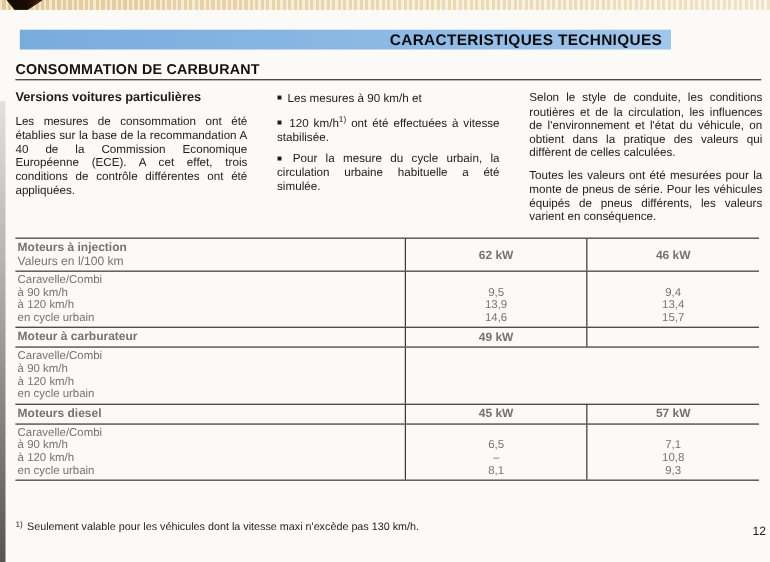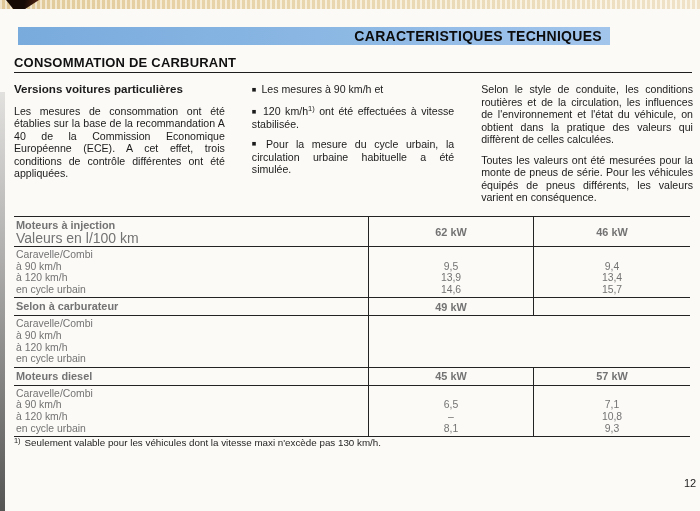--- a/index.html
+++ b/index.html
@@ -68,37 +68,37 @@
     position:absolute; top:216px; left:14px; width:676px;
     color:#737373;
   }
   .grp-head {
     display:grid; grid-template-columns:354px 165px 157px;
     border-top:1.4px solid #232323; border-bottom:1.4px solid #232323;
     align-items:center;
   }
   .h-labelbox { padding:2px 0 2px 2px; }
   .h-title { font-size:10.9px; font-weight:bold; line-height:13px; }
-  .h-sub { font-size:14px; line-height:12px; }
+  .h-sub { font-size:11px; line-height:12px; }
   .h-sub:empty { display:none; }
   .h-val {
     align-self:stretch; display:flex; align-items:center; justify-content:center;
     font-size:10.9px; font-weight:bold;
     border-left:1.3px solid #232323;
   }
   .grp-body {
     display:grid; grid-template-columns:354px 165px 157px;
   }
   .b-cell { padding:2px 0 2px 2px; }
   .b-cell.vals { text-align:center; border-left:1.3px solid #232323; padding-left:0; }
   .ln { font-size:10.4px; line-height:11.6px; min-height:11.6px; white-space:nowrap; }
   .tbl .grp:last-child .grp-body { border-bottom:1.4px solid #232323; }
   
   .footnote {
-    position:absolute; top:436px; left:14px; font-size:9.8px; color:#1e1e1e;
+    position:absolute; top:472px; left:14px; font-size:9.8px; color:#1e1e1e;
   }
   .fn-marker { font-size:7.4px; vertical-align:3px; margin-right:4px; }
   
   .page-number {
     position:absolute; top:477px; left:684px; font-size:11px; color:#222; white-space:nowrap;
   }
 </style>
 </head>
 <body>
 
@@ -160,21 +160,21 @@
         <div class="ln">9,4</div>
         <div class="ln">13,4</div>
         <div class="ln">15,7</div>
       </div>
     </div>
   </div>
 
   <div class="grp">
     <div class="grp-head">
       <div class="h-labelbox">
-        <div class="h-title">Selon à carburateur</div>
+        <div class="h-title">Moteur à carburateur</div>
 
       </div>
       <div class="h-val">49 kW</div>
       <div class="h-val"></div>
     </div>
     <div class="grp-body">
       <div class="b-cell">
         <div class="ln">Caravelle/Combi</div>
         <div class="ln">à 90 km/h</div>
         <div class="ln">à 120 km/h</div>

